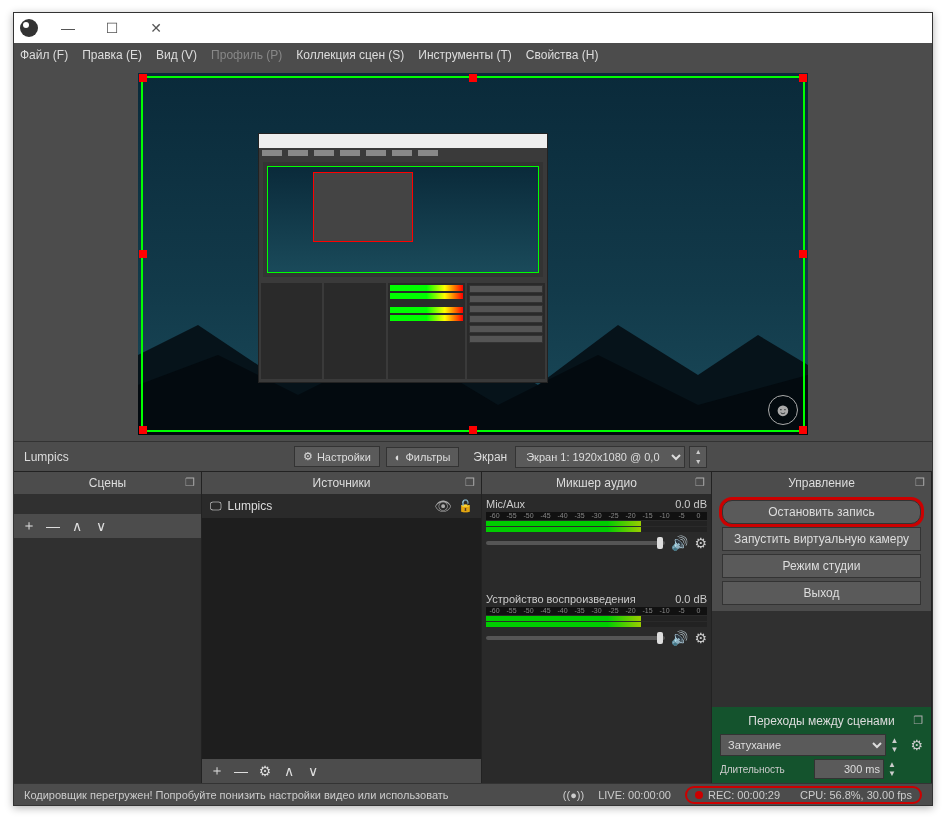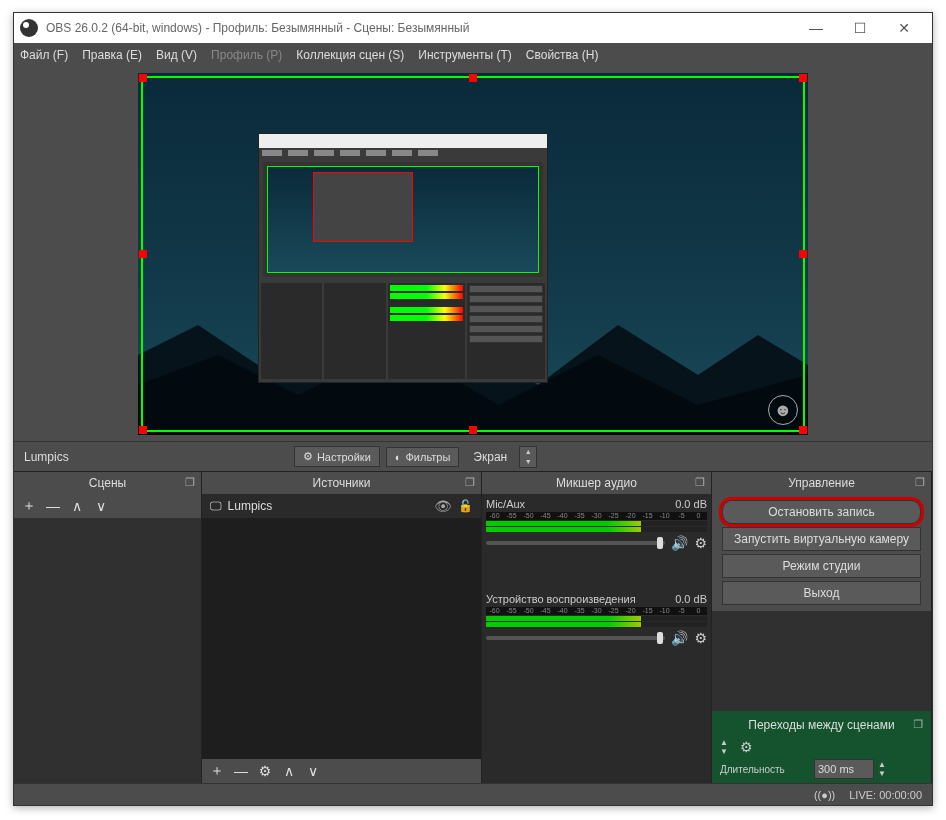--- a/index.html
+++ b/index.html
@@ -38,21 +38,21 @@
 .inner-win .meter{height:6px;background:linear-gradient(90deg,#0f0 50%,#ff0 75%,#f00 100%);}
 .inner-win .ibtn{height:8px;background:#555;border:1px solid #333;}
 .source-bar { height: 30px; background: #4c4c4c; display: flex; align-items: center; padding: 0 10px; font-size: 12px; color: #ddd; border-top:1px solid #333; }
 .source-bar .srcname { flex: 0 0 270px; }
 .source-bar .btn { background: #5a5a5a; border:1px solid #333; padding: 3px 8px; margin-right: 6px; display: flex; align-items: center; gap: 4px; font-size:11px; }
 .source-bar select { background:#5a5a5a; border:1px solid #333; color:#ddd; padding:3px 6px; font-size:11px; width:170px; }
 .source-bar .spinner { width:18px; height:22px; background:#5a5a5a; border:1px solid #333; margin-left:4px; display:flex; flex-direction:column; }
 .source-bar .spinner div{flex:1;display:flex;align-items:center;justify-content:center;font-size:7px;color:#ccc;}
 .panels { flex: 1; display: flex; background: #303030; border-top:1px solid #222; }
 .panel { display:flex; flex-direction:column; border-right:1px solid #222; }
-.panel.scenes{width:188px;} .panel.sources{width:280px;} .panel.mixer{width:230px;} .panel.controls{flex:1;}
+.panel.scenes{width:188px;gap:20px;} .panel.sources{width:280px;} .panel.mixer{width:230px;} .panel.controls{flex:1;}
 .panel-header { height: 22px; background: #4c4c4c; display:flex; align-items:center; justify-content:center; font-size:12px; color:#ddd; position:relative; }
 .panel-header .popicon{position:absolute;right:4px;top:3px;width:14px;height:14px;display:flex;align-items:center;justify-content:center;color:#aaa;font-size:11px;}
 .panel-body { flex:1; background:#1e1e1e; display:flex; flex-direction:column; font-size:12px; color:#ddd; }
 .panel-footer { height:24px; background:#4c4c4c; display:flex; align-items:center; padding:0 6px; gap:6px; color:#ddd; font-size:14px; }
 .panel-footer .fbtn { width:18px; text-align:center; cursor:pointer; }
 .list-item { padding:4px 8px; display:flex; align-items:center; gap:6px; cursor:pointer; }
 .list-item.selected{background:#2a2a2a;}
 .list-item .eye{margin-left:auto;color:#aaa;font-size:14px;}
 .list-item .lock{color:#888;font-size:12px;}
 .mixer-body{background:#2a2a2a;padding:4px;overflow:hidden;gap:32px;}
@@ -85,21 +85,20 @@
 .statusbar .rec-wrap{display:flex;align-items:center;margin-left:14px;padding:1px 8px;border:2px solid #c00;border-radius:10px;}
 .statusbar .recdot{width:8px;height:8px;background:#c00;border-radius:50%;margin-right:5px;}
 </style>
 </head>
 <body>
 
 <div class="window">
 
   <div class="titlebar">
     <div class="logo"></div>
-    <div class="title">OBS 26.0.2 (64-bit, windows) - Профиль: Безымянный - Сцены: Безымянный</div>
     <div class="winbtn">—</div>
     <div class="winbtn">☐</div>
     <div class="winbtn">✕</div>
   </div>
 
   <div class="menubar">
     <span class="menuitem">Файл (F)</span>
     <span class="menuitem">Правка (E)</span>
     <span class="menuitem">Вид (V)</span>
     <span class="menuitem disabled">Профиль (P)</span>
@@ -171,20 +170,23 @@
     <div class="srcname">Lumpics</div>
     <div class="btn">
       <span>⚙</span>
       <span>Настройки</span>
     </div>
     <div class="btn">
       <span>◐</span>
       <span>Фильтры</span>
     </div>
     <span style="margin:0 8px;">Экран</span>
+    <select>
+      <option>Экран 1: 1920x1080 @ 0,0</option>
+    </select>
     <div class="spinner">
         <div>▲</div>
         <div>▼</div>
       </div>
   </div>
 
   <div class="panels">
 
     <div class="panel scenes">
       <div class="panel-header">
@@ -307,38 +309,46 @@
         <div class="ctrl-btn">Запустить виртуальную камеру</div>
         <div class="ctrl-btn">Режим студии</div>
         <div class="ctrl-btn">Выход</div>
       </div>
       <div class="trans-section">
         <div class="trans-header">
           <span>Переходы между сценами</span>
           <span class="popicon">❐</span>
         </div>
         <div class="trans-row">
+          <select><option>Затухание</option></select>
           <div style="width:16px;display:flex;flex-direction:column;font-size:8px;color:#ccc;">
               <span>▲</span>
               <span>▼</span>
             </div>
           <span class="gear">⚙</span>
         </div>
         <div class="trans-row">
           <span class="label">Длительность</span>
-          <input type="text" style="width: 60px;" value="300 ms">
+          <input type="text" style="width: 70px; text-align: right;" value="300 ms">
           <div style="width:16px;display:flex;flex-direction:column;font-size:8px;color:#ccc;">
               <span>▲</span>
               <span>▼</span>
             </div>
         </div>
       </div>
     </div>
 
   </div>
 
   <div class="statusbar">
+    <span class="warn">Кодировщик перегружен! Попробуйте понизить настройки видео или использовать</span>
     <span class="spacer"></span>
     <span style="margin-right:4px;">((●))</span>
     <span class="live">LIVE: 00:00:00</span>
+    <span class="rec-wrap">
+      <span class="recdot"></span>
+      <span>REC: 00:00:29</span>
+      <span style="width:20px;"></span>
+      <span>CPU: 56.8%, 30.00 fps</span>
+    </span>
   </div>
 
 </div>
 
 </body></html>

